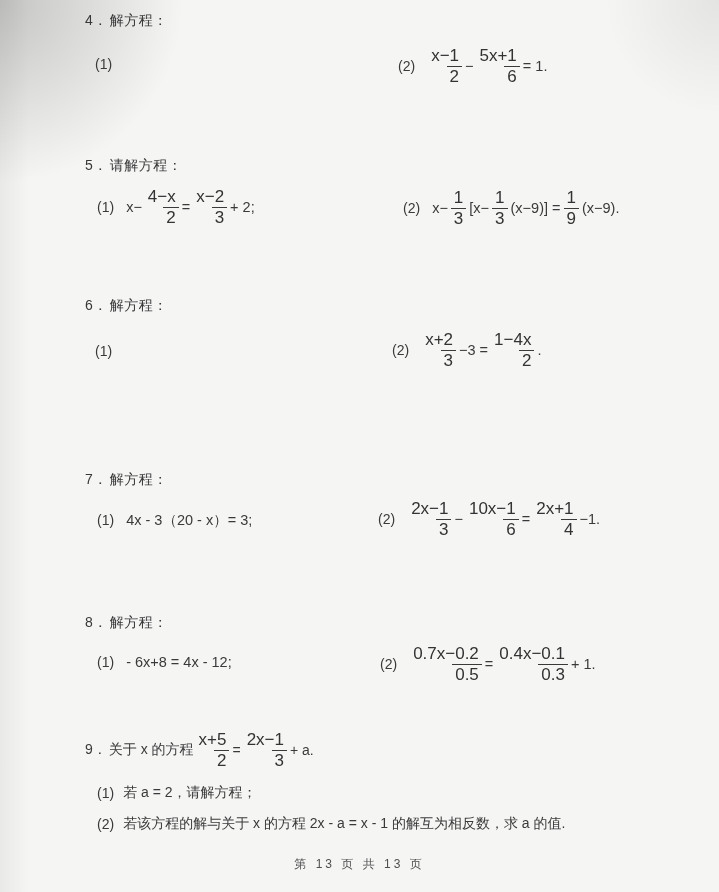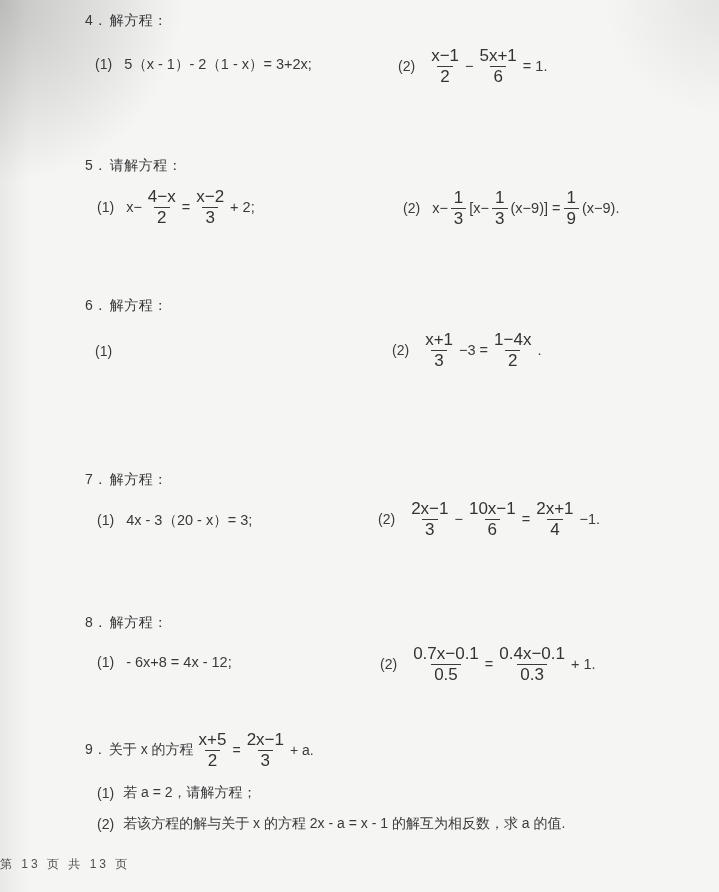--- a/index.html
+++ b/index.html
@@ -30,51 +30,51 @@
   .eq-row{
     position:absolute;
     display:flex;align-items:center;
     height:48px;
     font-size:14.5px;color:#3a3a3a;
     white-space:pre;
   }
   .eq-row .item-label{margin-right:11px;font-size:14px;flex:none;}
   .eq-row .t{padding:0 1px;}
   .frac{
-    display:inline-flex;flex-direction:column;align-items:center;
+    display:inline-flex;flex-direction:column;align-items:flex-end;
     margin:0 2px;
     font-size:17px;line-height:1.15;color:#333;
     white-space:pre;
   }
   .frac .num,.frac .den{padding:0 3px;}
   .frac .den{border-top:1.6px solid #3a3a3a;}
   .sub-row{
     position:absolute;
     display:flex;align-items:center;
     font-size:14px;color:#3a3a3a;
     white-space:pre;
   }
   .sub-row .item-label{margin-right:9px;}
   .footer{
     position:absolute;left:0;right:0;top:856px;
+    text-align:center;
     font-size:12px;color:#4f4f4f;letter-spacing:3px;
   }
 </style>
 </head>
 <body>
 
 <div class="page">
 
   <div class="prob-header" style="left:85px;top:12px;">
     <span class="p-num">4．</span>
     <span>解方程：</span>
   </div>
   <div class="eq-row" style="left:95px;top:40px;">
     <span class="item-label">(1)</span>
-    <span class="t">5（x - 1）- 2（1 - x）= 3+2x;</span>
   </div>
   <div class="eq-row" style="left:398px;top:42px;">
     <span class="item-label">(2)</span>
     <span class="frac">
       <span class="num">x−1</span>
       <span class="den">2</span>
     </span>
     <span class="t">−</span>
     <span class="frac">
       <span class="num">5x+1</span>
@@ -124,21 +124,21 @@
   <div class="prob-header" style="left:85px;top:297px;">
     <span class="p-num">6．</span>
     <span>解方程：</span>
   </div>
   <div class="eq-row" style="left:95px;top:327px;">
     <span class="item-label">(1)</span>
   </div>
   <div class="eq-row" style="left:392px;top:326px;">
     <span class="item-label">(2)</span>
     <span class="frac">
-      <span class="num">x+1</span>
+      <span class="num">x+2</span>
       <span class="den">3</span>
     </span>
     <span class="t">−3 =</span>
     <span class="frac">
       <span class="num">1−4x</span>
       <span class="den">2</span>
     </span>
     <span class="t">.</span>
   </div>
 
@@ -173,21 +173,21 @@
     <span class="p-num">8．</span>
     <span>解方程：</span>
   </div>
   <div class="eq-row" style="left:97px;top:638px;">
     <span class="item-label">(1)</span>
     <span class="t">- 6x+8 = 4x - 12;</span>
   </div>
   <div class="eq-row" style="left:380px;top:640px;">
     <span class="item-label">(2)</span>
     <span class="frac">
-      <span class="num">0.7x−0.1</span>
+      <span class="num">0.7x−0.2</span>
       <span class="den">0.5</span>
     </span>
     <span class="t">=</span>
     <span class="frac">
       <span class="num">0.4x−0.1</span>
       <span class="den">0.3</span>
     </span>
     <span class="t">+ 1.</span>
   </div>
 

